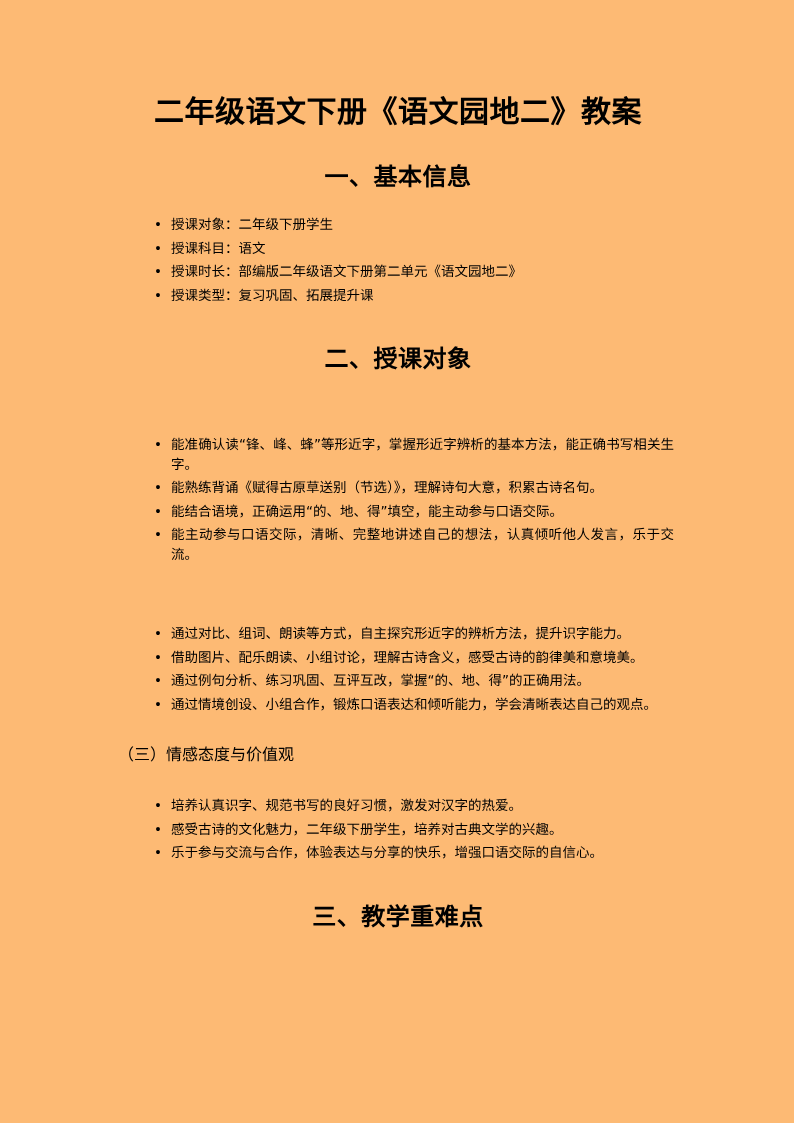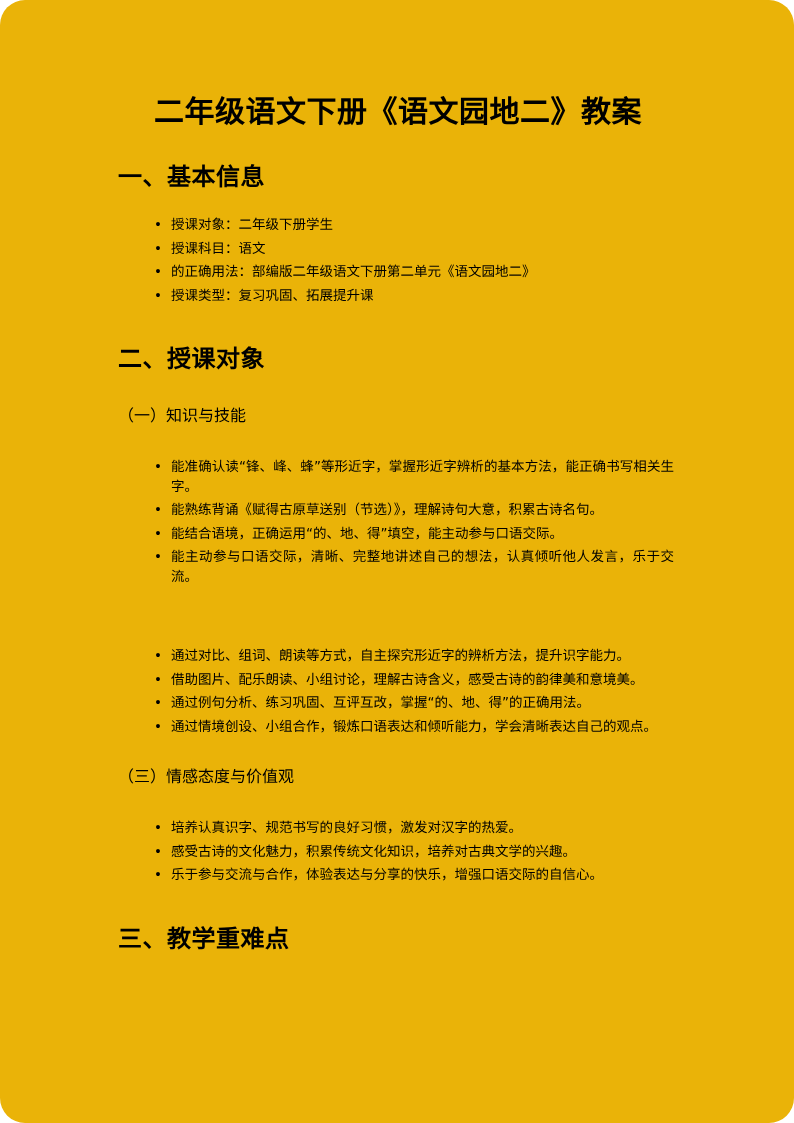--- a/index.html
+++ b/index.html
@@ -4,26 +4,25 @@
 <style>
   html, body {
     margin: 0;
     padding: 0;
     background: #ffffff;
   }
   .page {
     position: relative;
     width: 794px;
     height: 1123px;
-    background: #eab308;
+    background: #fdba74;
     margin: 0 auto;
     overflow: hidden;
     font-family: "DejaVu Serif", "Liberation Serif", serif;
     color: #000000;
-    border-radius: 25px;
     -webkit-font-smoothing: none;
   }
   .content {
     position: absolute;
     left: 118px;
     top: 0;
     width: 560px;
   }
 
   
@@ -41,20 +40,21 @@
 
   
   .h1 {
     font-family: "DejaVu Serif", "Liberation Serif", serif;
     font-size: 24px;
     line-height: 32px;
     font-weight: 700;
     margin: 0;
     padding: 0;
     letter-spacing: 0.5px;
+    text-align: center;
   }
   .h1-spacer-first { height: 29px; }
   .h1-spacer { height: 34px; }
 
   
   .h2 {
     font-family: "DejaVu Serif", "Liberation Serif", serif;
     font-size: 16px;
     line-height: 22px;
     font-weight: 400;
@@ -98,29 +98,28 @@
   <div class="content">
 
     <h1 class="doc-title">二年级语文下册《语文园地二》教案</h1>
 
     <div class="h1-spacer-first"></div>
     <h2 class="h1">一、基本信息</h2>
     <div class="list-gap-top"></div>
     <ul class="bullets">
       <li>授课对象：二年级下册学生</li>
       <li>授课科目：语文</li>
-      <li>的正确用法：部编版二年级语文下册第二单元《语文园地二》</li>
+      <li>授课时长：部编版二年级语文下册第二单元《语文园地二》</li>
       <li>授课类型：复习巩固、拓展提升课</li>
     </ul>
 
     <div class="h1-spacer"></div>
     <h2 class="h1">二、授课对象</h2>
 
     <div class="block-gap-30"></div>
-    <h3 class="h2">（一）知识与技能</h3>
     <div class="h2-gap"></div>
     <ul class="bullets">
       <li>能准确认读“锋、峰、蜂”等形近字，掌握形近字辨析的基本方法，能正确书写相关生字。</li>
       <li>能熟练背诵《赋得古原草送别（节选）》，理解诗句大意，积累古诗名句。</li>
       <li>能结合语境，正确运用“的、地、得”填空，能主动参与口语交际。</li>
       <li>能主动参与口语交际，清晰、完整地讲述自己的想法，认真倾听他人发言，乐于交流。</li>
     </ul>
 
     <div class="block-gap-26"></div>
     <div class="h2-gap"></div>
@@ -129,21 +128,21 @@
       <li>借助图片、配乐朗读、小组讨论，理解古诗含义，感受古诗的韵律美和意境美。</li>
       <li>通过例句分析、练习巩固、互评互改，掌握“的、地、得”的正确用法。</li>
       <li>通过情境创设、小组合作，锻炼口语表达和倾听能力，学会清晰表达自己的观点。</li>
     </ul>
 
     <div class="block-gap-26"></div>
     <h3 class="h2">（三）情感态度与价值观</h3>
     <div class="h2-gap"></div>
     <ul class="bullets">
       <li>培养认真识字、规范书写的良好习惯，激发对汉字的热爱。</li>
-      <li>感受古诗的文化魅力，积累传统文化知识，培养对古典文学的兴趣。</li>
+      <li>感受古诗的文化魅力，二年级下册学生，培养对古典文学的兴趣。</li>
       <li>乐于参与交流与合作，体验表达与分享的快乐，增强口语交际的自信心。</li>
     </ul>
 
     <div class="h1-spacer"></div>
     <h2 class="h1">三、教学重难点</h2>
 
     <div class="block-gap-30"></div>
 
   </div>
 </div>

